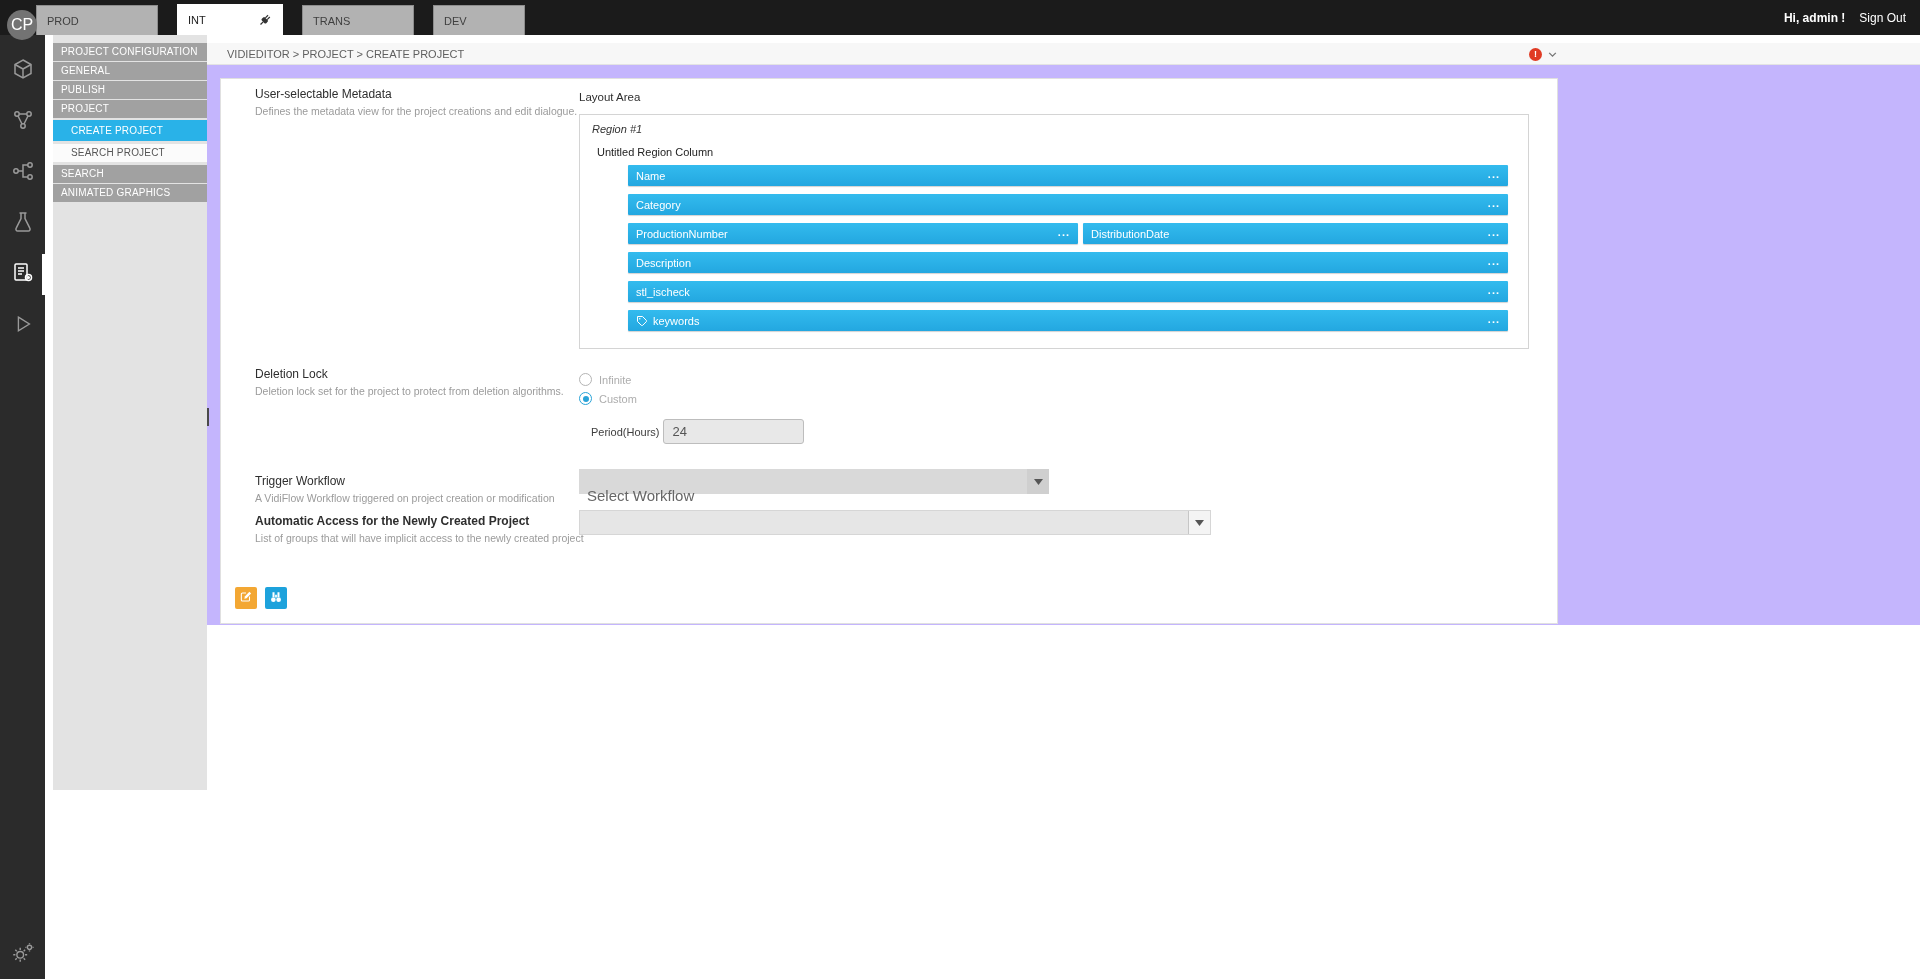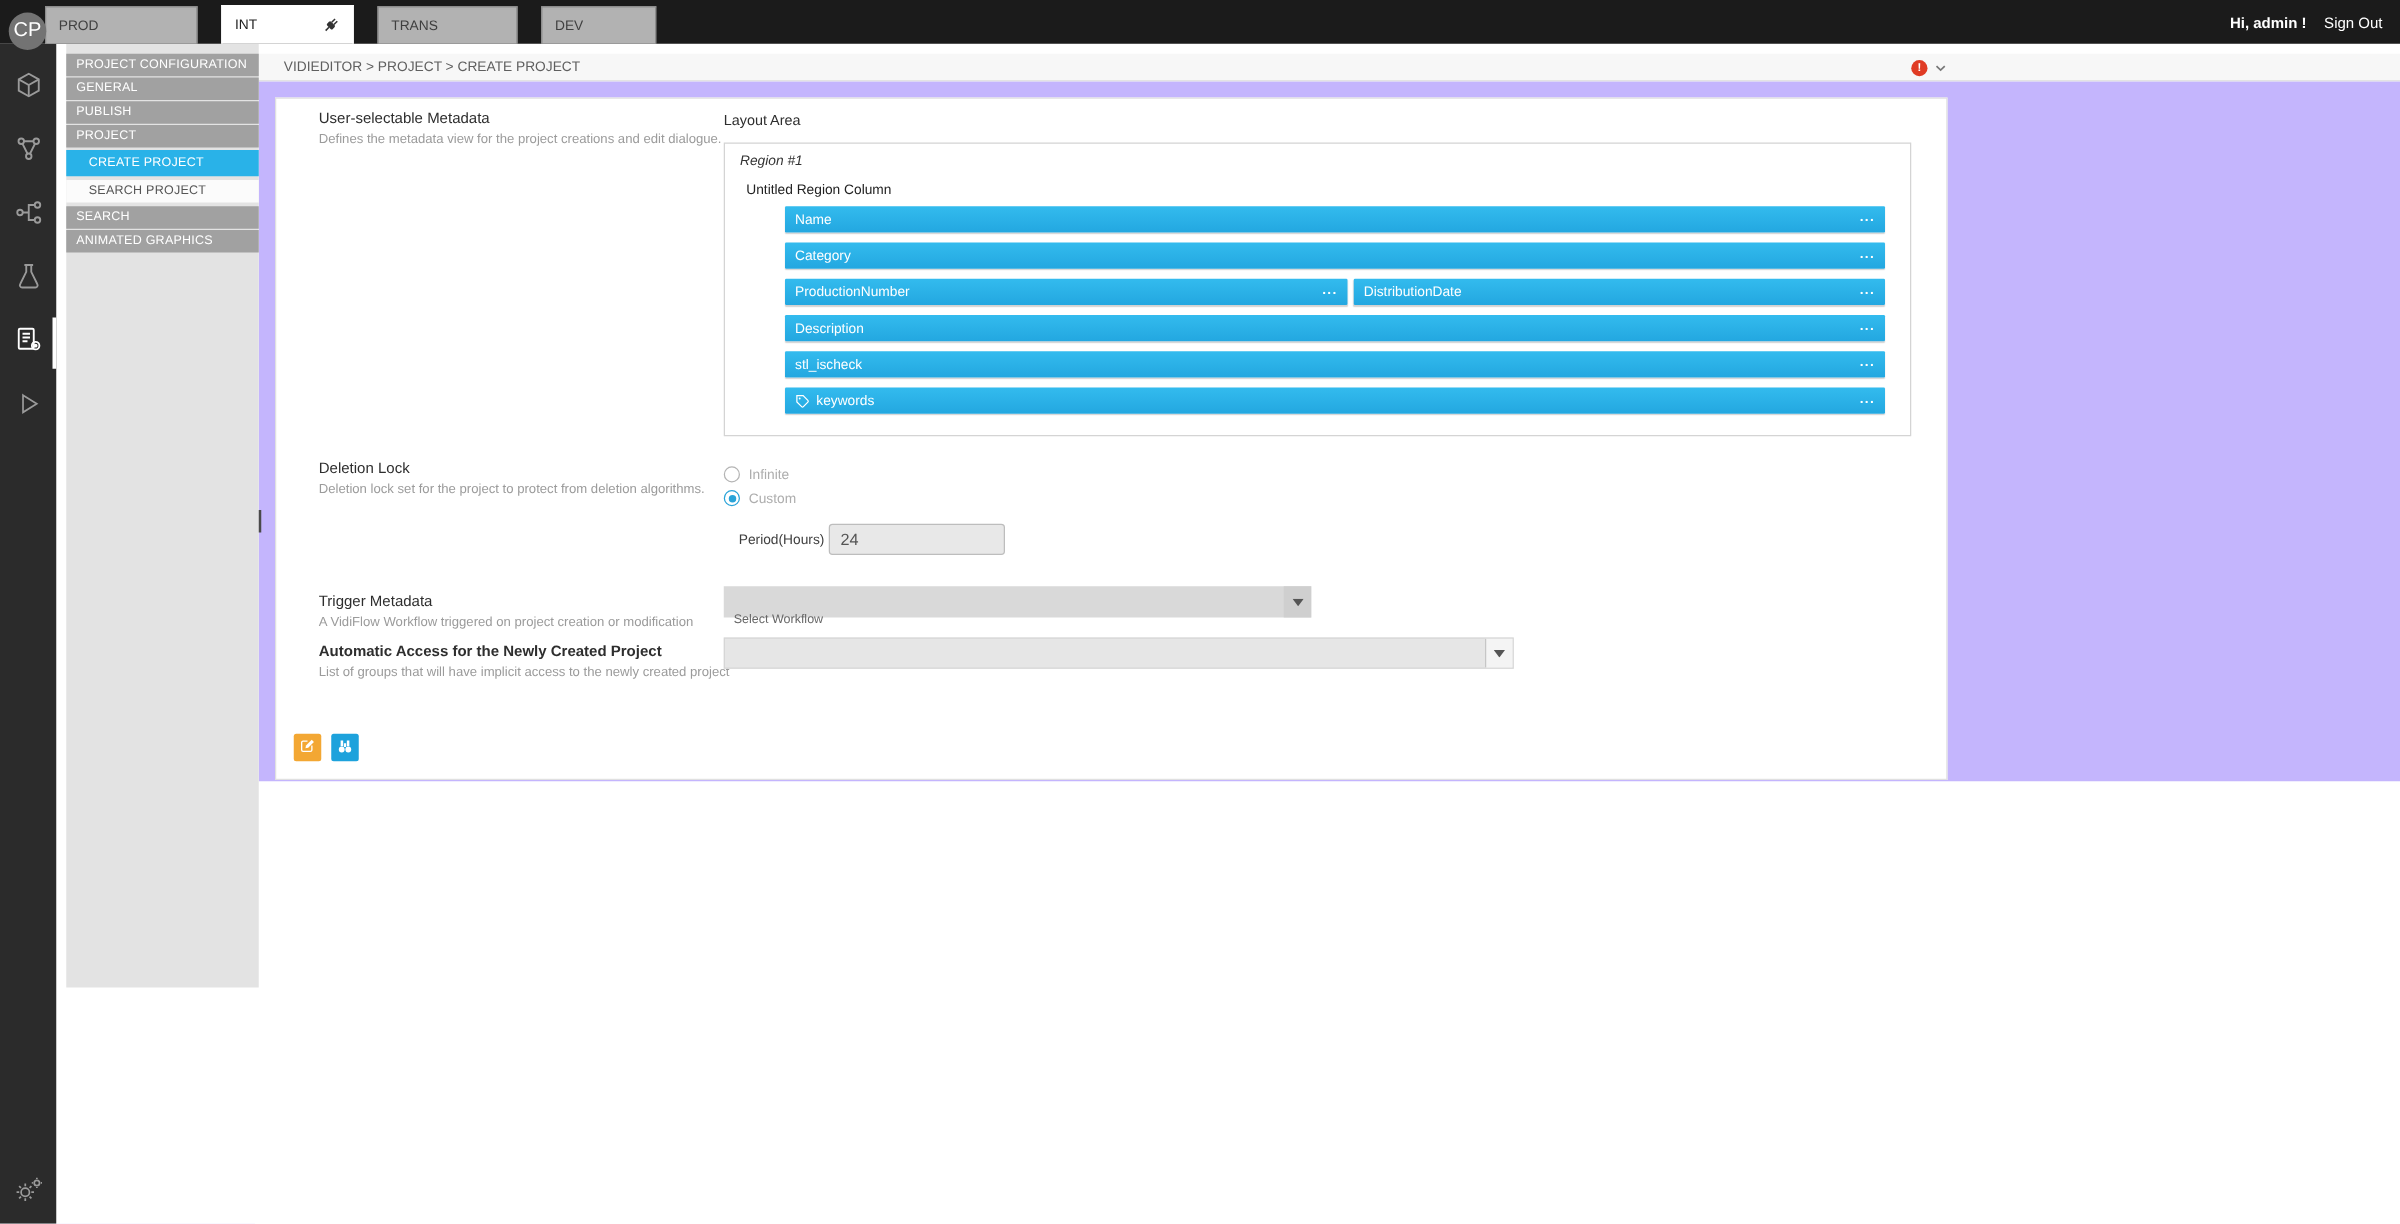--- a/index.html
+++ b/index.html
@@ -98,21 +98,21 @@
                           background:#29a3d8; border-radius:50%; }
   .period-row { position:absolute; left:370px; top:340px; display:flex; align-items:center; gap:4px; }
   .period-label { font-size:11px; color:#3e3e3e; }
   .period-input { width:141px; height:25px; background:#e8e8e8; border:1px solid #bdbdbd; border-radius:3px;
                   font-size:13px; color:#555; padding-left:8px; font-family:"Liberation Sans", sans-serif; }
 
   
   .dropdown { position:absolute; height:25px; display:flex; align-items:center; cursor:pointer; }
   .select-workflow { left:358px; top:390px; width:470px; background:#d9d9d9; }
   .select-access { left:358px; top:431px; width:632px; background:#e6e6e6; border:1px solid #d6d6d6; }
-  .dd-text { flex:1; font-size:10px; color:#666; padding-left:8px;margin-top:27px; }
+  .dd-text { flex:1; font-size:15px; color:#666; padding-left:8px;margin-top:27px; }
   .dd-caret { width:22px; height:100%; display:flex; align-items:center; justify-content:center; }
   .select-workflow .dd-caret { background:#cfcfcf; }
   .select-access .dd-caret { background:#f4f4f4; border-left:1px solid #c6c6c6; }
 
   
   .actions { position:absolute; left:14px; top:508px; display:flex; gap:8px; }
   .act-btn { width:22px; height:22px; border-radius:2px; display:flex; align-items:center; justify-content:center;
              cursor:pointer; border:none; }
   .btn-edit { background:#f3a733; }
   .btn-preview { background:#1da2dc; }
@@ -320,21 +320,21 @@
           <span class="radio checked"></span>
           <span>Custom</span>
         </div>
       </div>
 
       <div class="period-row">
         <span class="period-label">Period(Hours)</span>
         <input class="period-input" type="text" value="24" style="">
       </div>
 
-      <div class="sec-title trigger-title">Trigger Metadata</div>
+      <div class="sec-title trigger-title">Trigger Workflow</div>
       <div class="sec-desc trigger-desc">A VidiFlow Workflow triggered on project creation or modification</div>
 
       <div class="dropdown select-workflow">
         <span class="dd-text">Select Workflow</span>
         <span class="dd-caret">
           <svg width="9" height="6" viewBox="0 0 9 6">
               <path d="M0 0h9L4.5 6z" fill="#555"></path>
             </svg>
         </span>
       </div>

